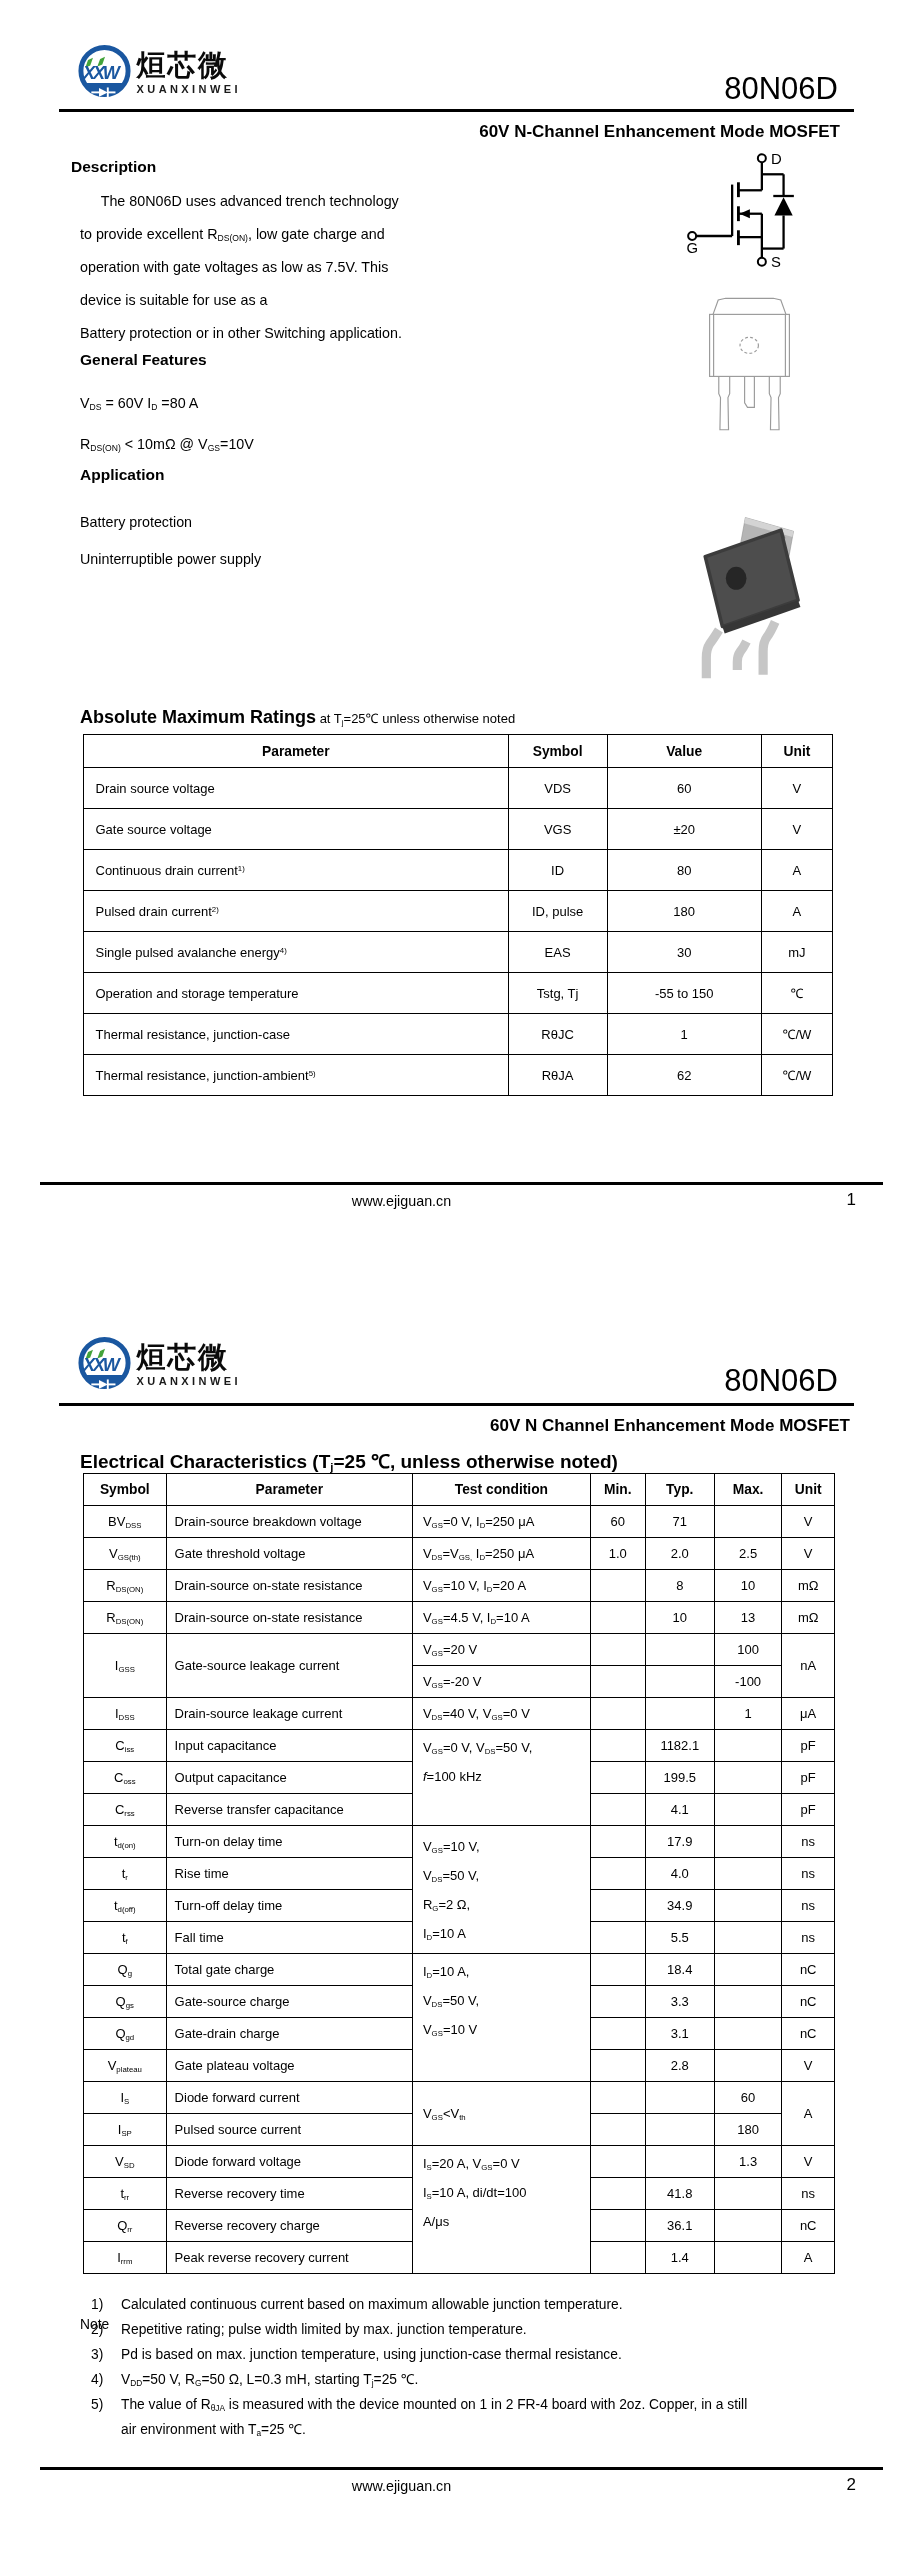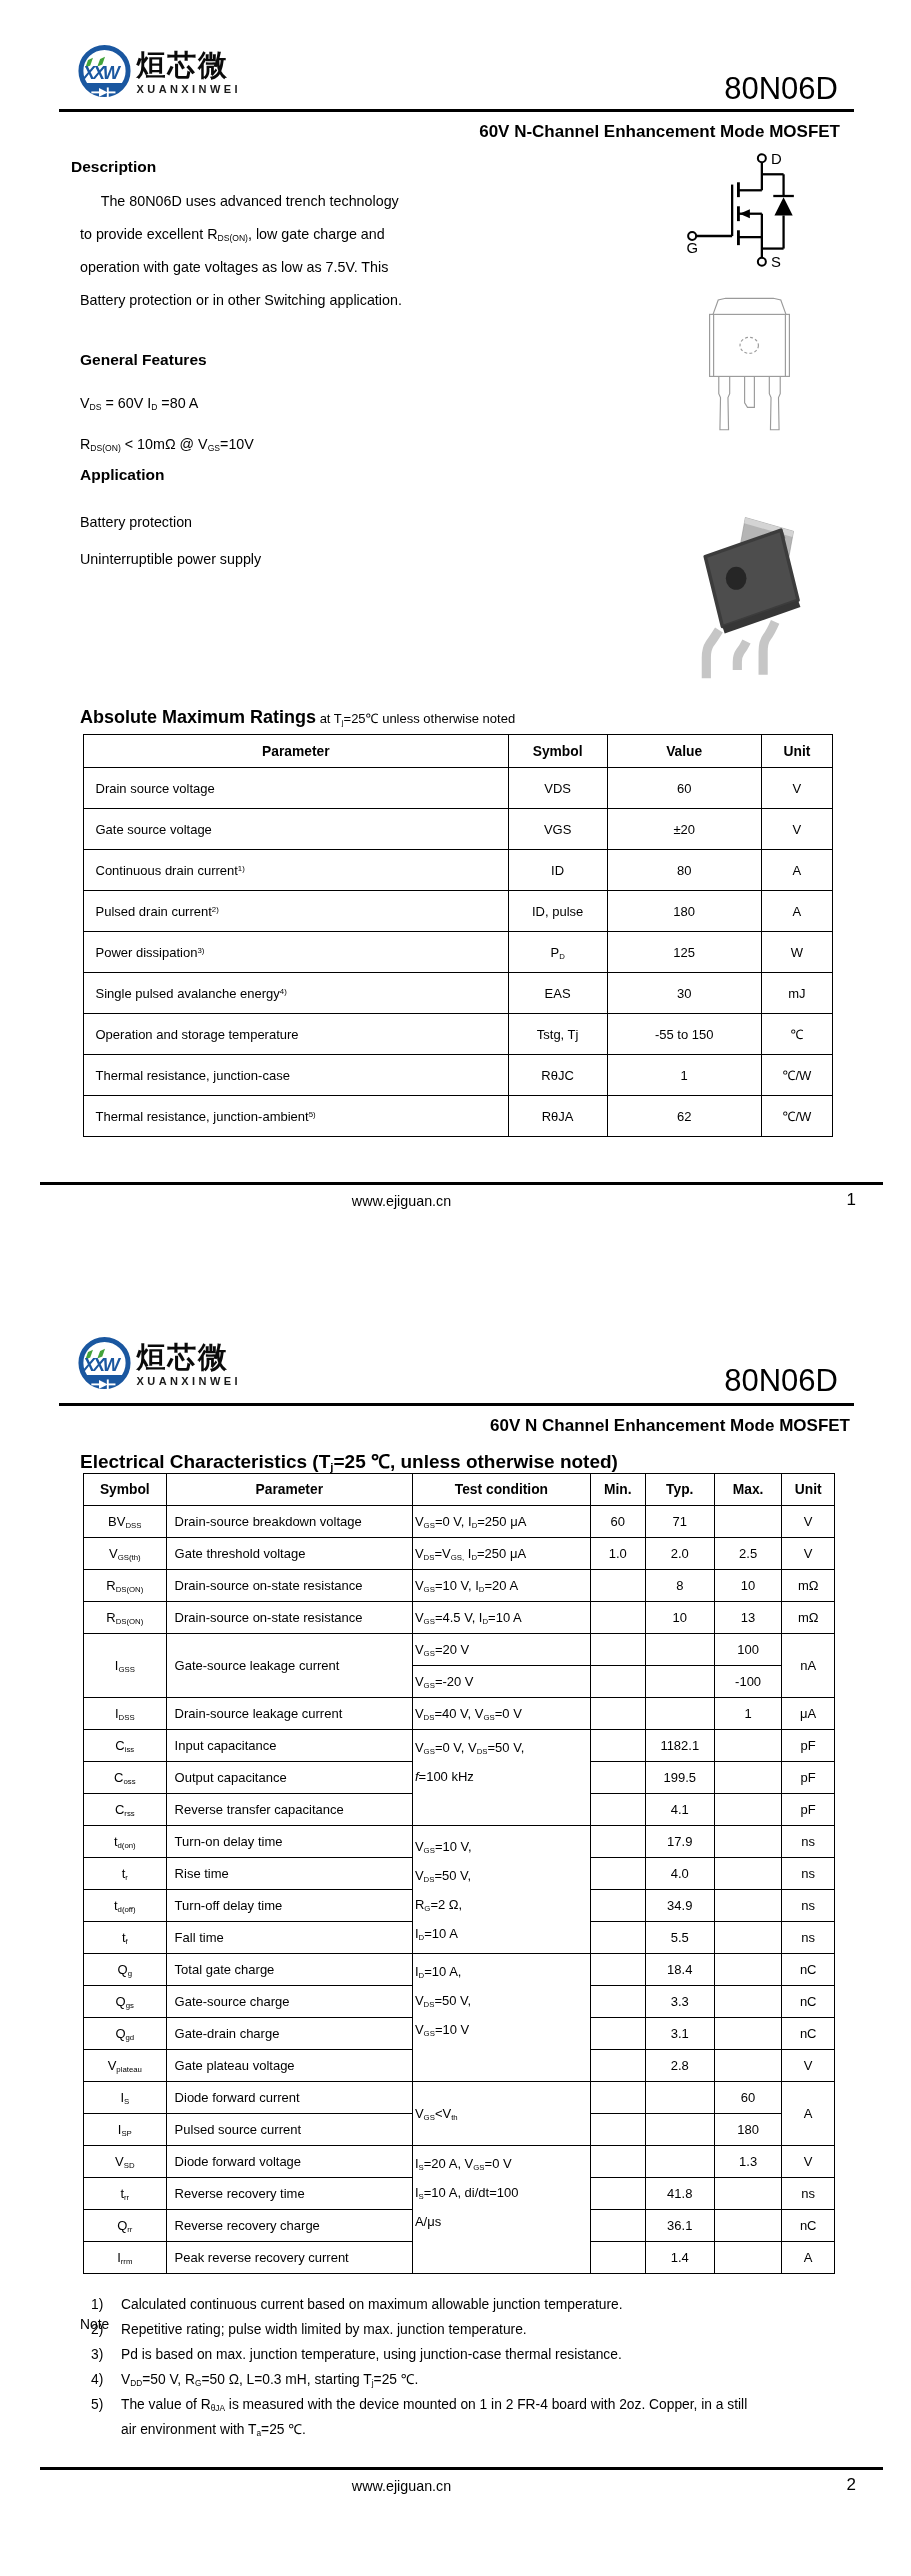--- a/index.html
+++ b/index.html
@@ -35,21 +35,21 @@
   table,th,td{border:1.7px solid #000;}
   th{font-size:13.8px;font-weight:700;text-align:center;padding:0;}
   td{font-size:13px;text-align:center;vertical-align:middle;padding:0 2.3px;}
   .amr-table{width:750px;}
   .amr-table thead tr{height:33px;}
   .amr-table tbody tr{height:41px;}
   .amr-table .col0{text-align:left;padding-left:11.5px;}
   .ec-table{width:752px;}
   .ec-table tr{height:32px;}
   .ec-table .col1{text-align:left;padding-left:8px;}
-  .ec-table .col2{text-align:left;padding-left:2px;line-height:29px;}
+  .ec-table .col2{text-align:left;padding-left:10px;line-height:29px;}
   td.va-t{vertical-align:top;padding-top:3.4px;}
 
   .ec-head{font-size:19px;font-weight:700;}
   .note-title{font-size:13.8px;}
   .note-item{display:flex;font-size:13.8px;line-height:25px;}
   .note-item .num{width:30px;flex:0 0 auto;}
 
   .footer-url{left:0;width:803px;text-align:center;font-size:14.3px;}
   .page-num{font-size:17px;}
 
@@ -80,20 +80,21 @@
 
   <div class="part-title abs" style="right:73px;top:73px;">80N06D</div>
   <div class="rule abs" style="left:59px;top:109px;width:795px;"></div>
   <div class="subtitle abs" style="right:71px;top:122px;">60V N-Channel Enhancement Mode MOSFET</div>
 
   <div class="sec-title abs" style="left:64px;top:158px;margin-left:7px;">Description</div>
   <div class="body-text desc-lines abs" style="left:80px;top:185px;width:367px;">
     <div>The  80N06D uses advanced trench technology</div>
     <div>to provide excellent R<sub>DS(ON)</sub>, low gate charge and</div>
     <div>operation with gate voltages as low as 7.5V. This</div>
+    <div>device is suitable for use as a</div>
     <div>Battery protection or in other Switching application.</div>
   </div>
 
   <div class="sec-title abs" style="left:80px;top:351px;">General Features</div>
   <div class="body-text gf-lines abs" style="left:80px;top:383px;width:367px;">
     <div>V<sub>DS</sub> = 60V  I<sub>D</sub> =80 A</div>
     <div>R<sub>DS(ON)</sub> &lt; 10mΩ @ V<sub>GS</sub>=10V</div>
   </div>
 
   <div class="sec-title abs" style="left:80px;top:466px;">Application</div>
@@ -192,26 +193,20 @@
           <td class="col2">80</td>
           <td class="col3">A</td>
         </tr>
         <tr>
           <td class="col0">Pulsed drain current<sup>2)</sup></td>
           <td class="col1">ID, pulse</td>
           <td class="col2">180</td>
           <td class="col3">A</td>
         </tr>
         <tr>
-          <td class="col0">Power dissipation<sup>3)</sup></td>
-          <td class="col1">P<sub>D</sub></td>
-          <td class="col2">125</td>
-          <td class="col3">W</td>
-        </tr>
-        <tr>
           <td class="col0">Single pulsed avalanche energy<sup>4)</sup></td>
           <td class="col1">EAS</td>
           <td class="col2">30</td>
           <td class="col3">mJ</td>
         </tr>
         <tr>
           <td class="col0">Operation and storage temperature</td>
           <td class="col1">Tstg,  Tj</td>
           <td class="col2">-55 to 150</td>
           <td class="col3">℃</td>

